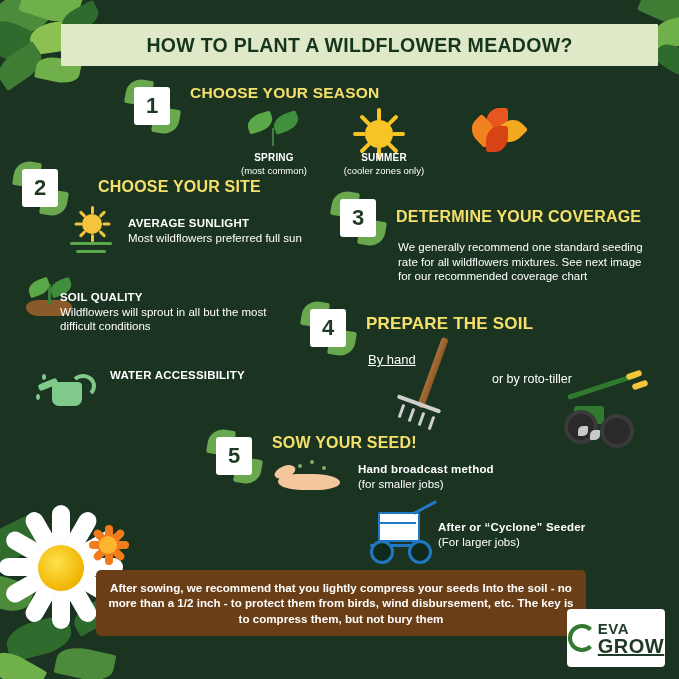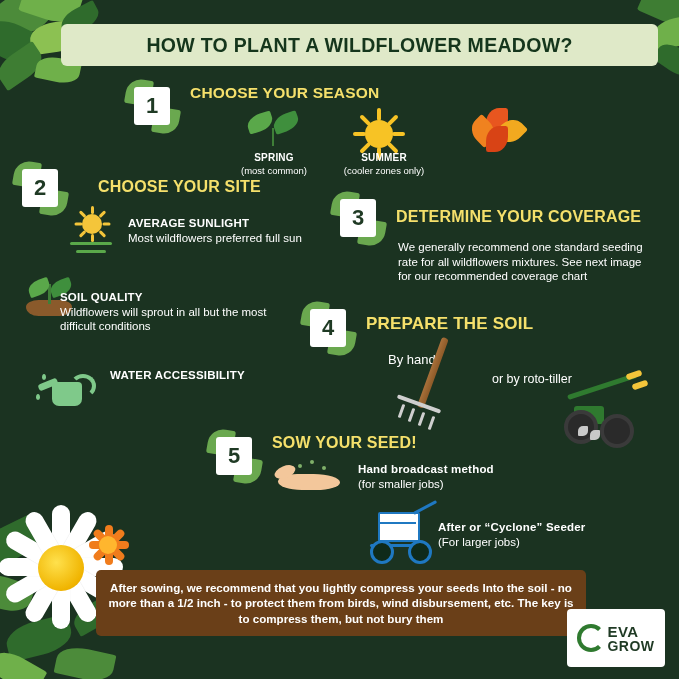--- a/index.html
+++ b/index.html
@@ -23,21 +23,21 @@
   .daisy{position:absolute;left:-14px;bottom:36px;width:150px;height:150px;}
   .petal{position:absolute;left:66px;top:12px;width:18px;height:58px;background:#ffffff;border-radius:9px;transform-origin:50% 62px;box-shadow:0 0 1px rgba(0,0,0,.15);}
   .daisy .core{position:absolute;left:52px;top:52px;width:46px;height:46px;border-radius:50%;background:radial-gradient(circle at 40% 38%,#ffe14d,#f0b400 70%,#d79a00);}
   .marigold{position:absolute;left:86px;bottom:112px;width:44px;height:44px;}
   .marigold .mp{position:absolute;left:19px;top:2px;width:8px;height:21px;background:#f07c1c;border-radius:5px;transform-origin:50% 20px;}
   .marigold .mc{position:absolute;left:13px;top:13px;width:18px;height:18px;border-radius:50%;background:#ffb62e;}
 
   
   .title-bar{
     position:absolute;left:61px;top:24px;width:597px;height:42px;
-    background:#dfe9c8;border-radius:6px;
+    background:#dfe9c8;border-radius:1px;
     display:flex;align-items:center;justify-content:center;
   }
   .title-bar h1{
     margin:0;font-size:19.5px;font-weight:bold;letter-spacing:.3px;
     color:#15361c;text-align:center;
   }
 
   
   .badge{position:absolute;width:44px;height:44px;}
   .badge .leaf1{position:absolute;left:-4px;top:-5px;width:26px;height:26px;background:#6aa84f;border-radius:60% 10% 60% 10%;transform:rotate(10deg);}
@@ -117,21 +117,21 @@
     background:#6a3f18;border-radius:5px;
     display:flex;align-items:center;justify-content:center;
   }
   .note p{margin:0;text-align:center;font-size:11.6px;line-height:1.34;font-weight:bold;color:#ffffff;padding:0 12px;}
 
   
   .logo{position:absolute;right:14px;bottom:12px;width:98px;height:58px;background:#ffffff;border-radius:4px;
     display:flex;align-items:center;justify-content:center;}
   .logo .lg-c{width:20px;height:20px;border:4px solid #2f7a2f;border-radius:50%;border-right-color:transparent;margin-right:2px;}
   .logo .lg-txt{font-size:15px;font-weight:bold;color:#1f3a24;letter-spacing:.5px;line-height:1;}
-  .logo .lg-sub{font-size:14px;font-weight:bold;color:#1f3a24;letter-spacing:.5px;line-height:1;}
+  .logo .lg-sub{font-size:20px;font-weight:bold;color:#1f3a24;letter-spacing:.5px;line-height:1;text-decoration:underline;}
 </style>
 </head>
 <body>
 
 <div class="canvas">
 
   <div class="topleaves">
     <i style="left:-10px;top:-6px;width:64px;height:40px;background:#4c8b3a;transform:rotate(-18deg);"></i>
     <i style="left:22px;top:-14px;width:58px;height:34px;background:#6fb04a;transform:rotate(18deg);"></i>
     <i style="left:-18px;top:24px;width:60px;height:36px;background:#2f6b2c;transform:rotate(26deg);"></i>
@@ -283,21 +283,21 @@
   <div class="step-head" style="left:396px;top:208px;font-size:16px;">DETERMINE YOUR COVERAGE</div>
   <div class="body-text" style="left:398px;top:234px;width:252px;margin-top:6px;">We generally recommend one standard seeding rate for all  wildflowers mixtures. See next image for our recommended coverage chart</div>
 
   <div class="badge" style="left:306px;top:306px;">
     <span class="leaf1"></span>
     <span class="leaf2"></span>
     <span class="sq">4</span>
   </div>
   <div class="step-head" style="left:366px;top:314px;font-size:17px;">PREPARE THE SOIL</div>
 
-  <div style="position:absolute;left:388px;top:352px;font-size:13px;color:#ffffff;">By hand</div>
+  <div style="position:absolute;left:368px;top:352px;font-size:13px;color:#ffffff;text-decoration:underline;">By hand</div>
 
   <div class="rake" style="left:390px;top:340px;">
     <span class="handle"></span>
     <span class="head"></span>
     <span class="tine" style="left:10px;top:64px;"></span>
     <span class="tine" style="left:20px;top:68px;"></span>
     <span class="tine" style="left:30px;top:72px;"></span>
     <span class="tine" style="left:40px;top:76px;"></span>
   </div>
 

